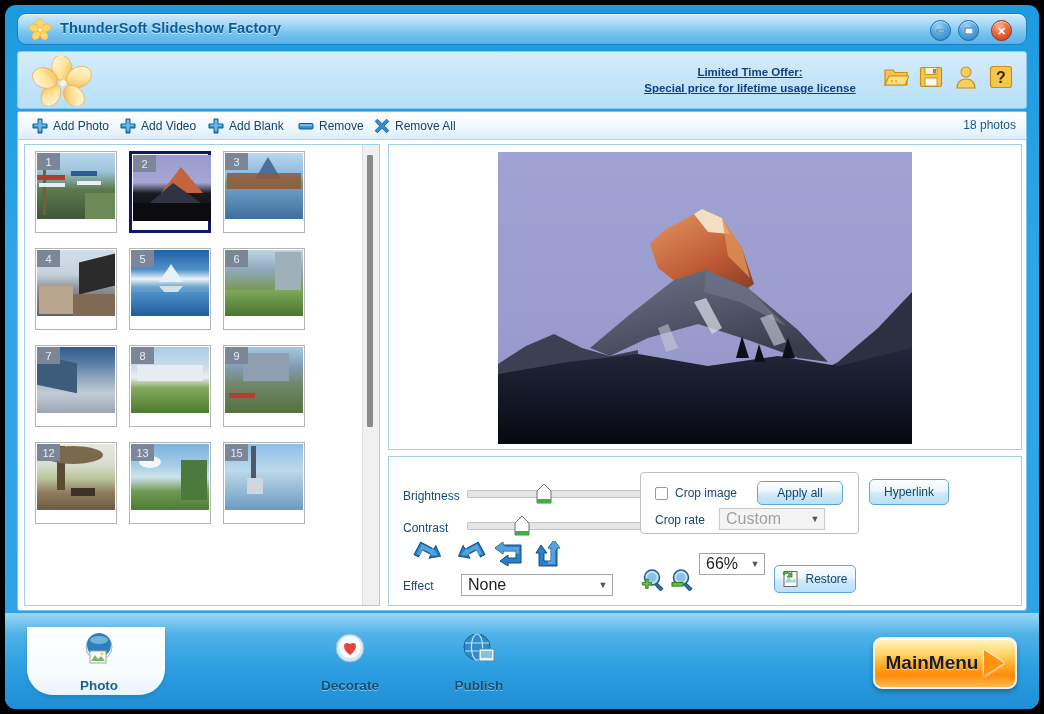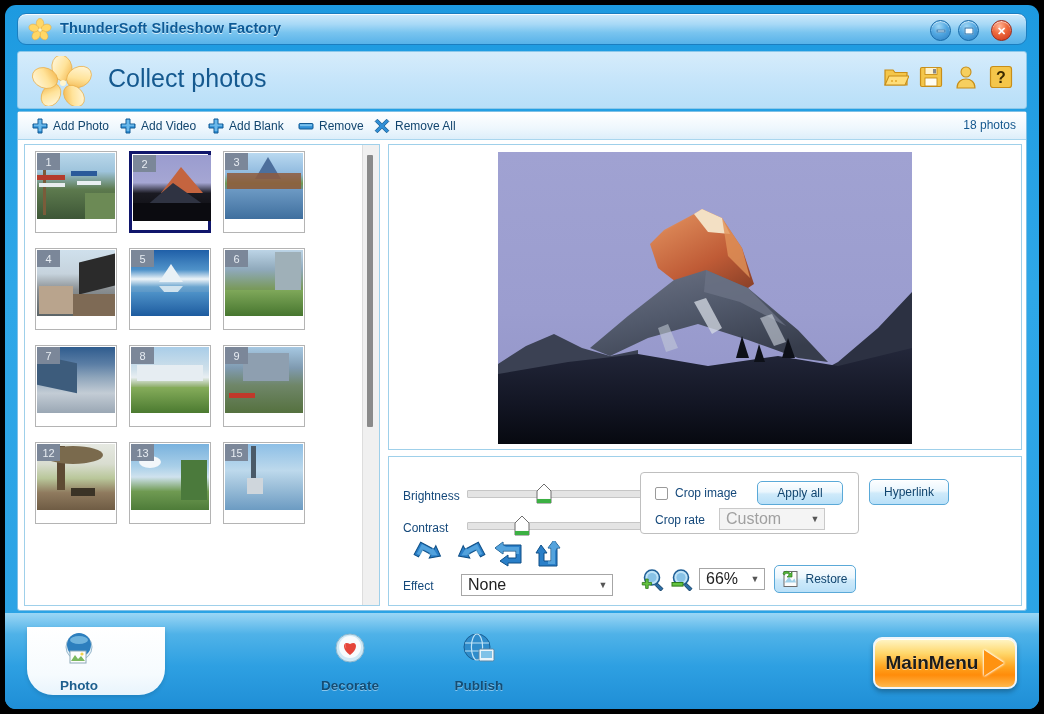--- a/index.html
+++ b/index.html
@@ -280,22 +280,25 @@
         <g fill="url(#pet)" stroke="#e9ad46" stroke-width=".7">
           <ellipse cx="-1" cy="-15" rx="10" ry="13" transform="rotate(-12 -1 -15)"></ellipse>
           <ellipse cx="16" cy="-6" rx="10" ry="13" transform="rotate(62 16 -6)"></ellipse>
           <ellipse cx="11" cy="13" rx="9" ry="12" transform="rotate(138 11 13)"></ellipse>
           <ellipse cx="-12" cy="12" rx="9" ry="12" transform="rotate(210 -12 12)"></ellipse>
           <ellipse cx="-18" cy="-5" rx="10" ry="13" transform="rotate(292 -18 -5)"></ellipse>
         </g>
         <circle cx="0" cy="0" r="3" fill="#fff6d0"></circle>
       </g>
     </svg>
-    <div id="header-title">Collect photos</div>
-
+
+    <div id="offer">
+      <span>Limited Time Offer:</span>
+      <span>Special price for lifetime usage license</span>
+    </div>
 
     <div id="header-icons">
 
       <svg class="hicon" viewBox="0 0 26 26">
         <path d="M2 6h8l2 2.5h12V21H2z" fill="#f4c64a" stroke="#c78e19" stroke-width="1.2"></path>
         <path d="M2 21l4-9h20l-4 9z" fill="#ffdd78" stroke="#c78e19" stroke-width="1.1"></path>
         <circle cx="9" cy="17" r="1" fill="#e3a72a"></circle>
             <circle cx="13" cy="17" r="1" fill="#e3a72a"></circle>
       </svg>
 
@@ -594,42 +597,42 @@
         <circle cx="12" cy="10.5" r="4.6" fill="#5ba7d8" opacity=".55"></circle>
         <path d="M17.4 16.2 L23 21.6 L20.6 24 L15.2 18.4 Z" fill="#2c6fa8" stroke="#134067" stroke-width="1"></path>
         <path d="M5 17h4v-4h3v4h4v3h-4v4H9v-4H5z" fill="#63c23f" stroke="#2f7a1d" stroke-width="1" transform="translate(-2,1) scale(.85)"></path>
       </svg>
       <svg style="position:absolute;left:280px;top:110px;width:26px;height:26px;cursor:pointer;" viewBox="0 0 26 26">
         <circle cx="12" cy="10.5" r="7.5" fill="#bfe3f7" stroke="#1f5f96" stroke-width="1.6"></circle>
         <circle cx="12" cy="10.5" r="4.6" fill="#5ba7d8" opacity=".55"></circle>
         <path d="M17.4 16.2 L23 21.6 L20.6 24 L15.2 18.4 Z" fill="#2c6fa8" stroke="#134067" stroke-width="1"></path>
         <rect x="3" y="15.5" width="11" height="3.6" fill="#63c23f" stroke="#2f7a1d" stroke-width="1"></rect>
       </svg>
-      <div class="combo" style="left:310px; top:111px; width:66px;">
+      <div class="combo" style="left:310px; top:96px; width:66px;">
         <span class="val">66%</span>
         <span class="chev">▼</span>
       </div>
 
       <div class="btn-blue" style="left:385px; top:108px; width:82px; height:28px; gap:5px;">
         <svg width="18" height="18" viewBox="0 0 18 18">
           <rect x="2" y="1.5" width="13" height="15" fill="#fcfcfc" stroke="#6b6b6b" stroke-width="1"></rect>
           <path d="M3 12 L7 7 L10 11 L12.5 8.5 L14 12.5 L3 12.5 Z" fill="#9fd0e8"></path>
           <path d="M1 4 C1 1, 7 0, 8 4 L10 2 L10 7 L5 7 L7.2 5 C6.5 2.5, 2.5 2.8, 2.6 5 Z" fill="#56b93a" stroke="#2d7a1d" stroke-width=".7"></path>
         </svg>
         <span>Restore</span>
       </div>
     </div>
 
   </div>
 
   <div id="bottom-nav">
     <div id="nav-strip">
       <div id="active-tab-bg"></div>
 
-      <div class="nav-item active" style="left:24px">
+      <div class="nav-item active" style="left:44px">
         <svg class="nav-icon" viewBox="0 0 38 38">
           <circle cx="19" cy="16" r="13" fill="#e9f3f9" stroke="#9ab9cc" stroke-width="1"></circle>
           <path d="M7 14a12 12 0 0 1 24 0 12 12 0 0 1-24 0z" fill="#2d7fbe"></path>
           <ellipse cx="19" cy="9" rx="9" ry="4" fill="#8cc9ea" opacity=".7"></ellipse>
           <rect x="10" y="20" width="16" height="12" fill="#fdfdfd" stroke="#8da9b8"></rect>
           <path d="M11 30 L15 24 L18 28 L21 25 L25 30 Z" fill="#7cb85e"></path>
           <circle cx="22" cy="23" r="1.6" fill="#f2d24b"></circle>
         </svg>
         <div class="nlabel">Photo</div>
       </div>

